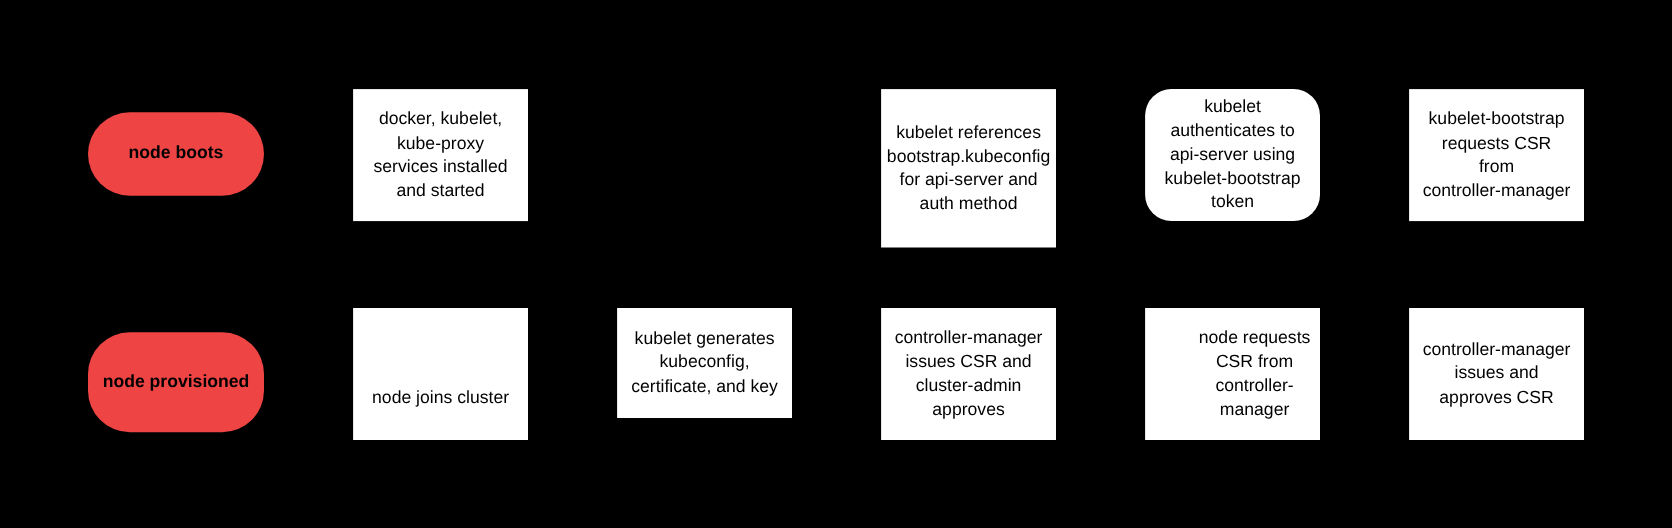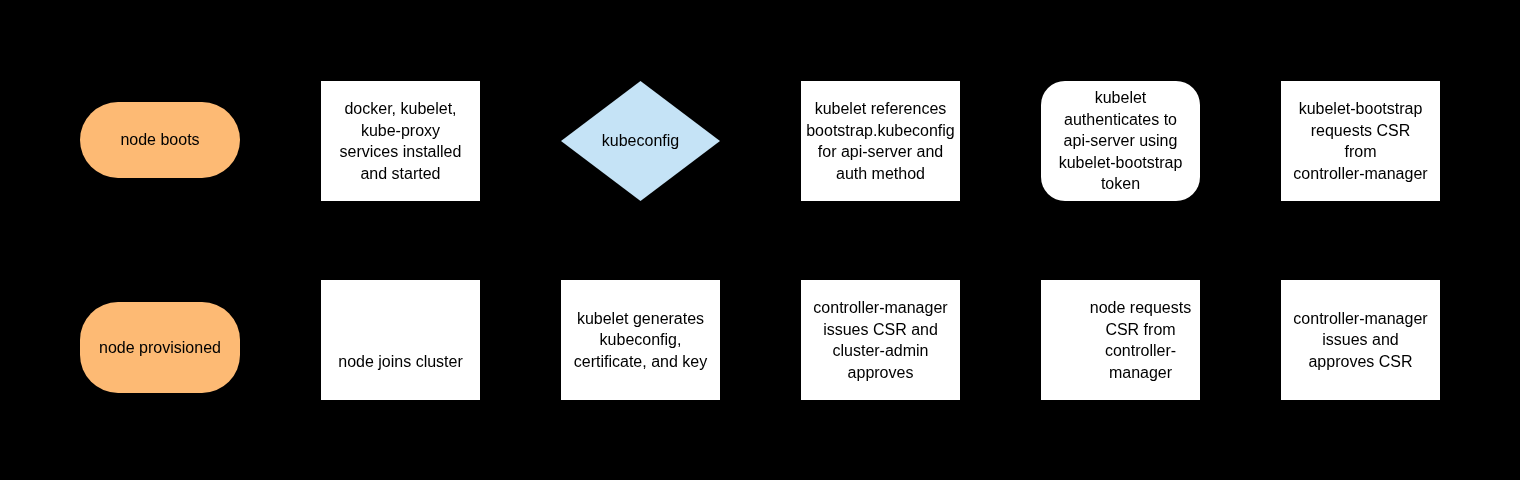--- a/index.html
+++ b/index.html
@@ -32,22 +32,23 @@
     font-size: 16px;
     line-height: 21.5px;
     white-space: pre-line;
   }
 
   .node-process {
     background: #ffffff;
   }
 
   .node-terminator {
-    background: #fdba74;
+    background: #ef4444;
     border-radius: 38px;
+    font-weight: bold;
   }
 
   .node-decision-wrap {
     position: absolute;
     box-sizing: border-box;
     display: flex;
     align-items: center;
     justify-content: center;
   }
   .node-decision-shape {
@@ -73,40 +74,36 @@
 </style>
 </head>
 <body>
 
 <div id="canvas" style="background: rgb(0, 0, 0);">
     <div class="node node-terminator" style="left: 80px; top: 102px; width: 160px; height: 76px;"><span style="white-space: pre-line; display: block;">node boots</span></div>
     <div class="node node-process" style="left: 321px; top: 81px; width: 159px; height: 120px; text-align: center;"><span style="white-space: pre-line; display: block;">docker, kubelet,
 kube-proxy
 services installed
 and started</span></div>
-    <div class="node-decision-wrap" style="left: 561px; top: 81px; width: 159px; height: 120px;">
-      <div class="node-decision-shape"></div>
-      <div class="node-decision-label">kubeconfig</div>
-    </div>
-    <div class="node node-process overflow-text" style="left: 801px; top: 81px; width: 159px; height: 120px;"><span style="white-space: pre; display: block;">kubelet references
+    <div class="node node-process overflow-text" style="left: 801px; top: 81px; width: 159px; height: 144px;"><span style="white-space: pre; display: block;">kubelet references
 bootstrap.kubeconfig
 for api-server and
 auth method</span></div>
     <div class="node node-process" style="left: 1041px; top: 81px; width: 159px; height: 120px; border-radius: 24px;"><span style="white-space: pre-line; display: block;">kubelet
 authenticates to
 api-server using
 kubelet-bootstrap
 token</span></div>
     <div class="node node-process" style="left: 1281px; top: 81px; width: 159px; height: 120px;"><span style="white-space: pre-line; display: block;">kubelet-bootstrap
 requests CSR
 from
 controller-manager</span></div>
     <div class="node node-terminator overflow-text" style="left: 80px; top: 302px; width: 160px; height: 91px;"><span style="white-space: pre; display: block;">node provisioned</span></div>
     <div class="node node-process" style="left: 321px; top: 280px; width: 159px; height: 120px;"><span style="white-space: pre-line; display: block; margin-top: 44px;">node joins cluster</span></div>
-    <div class="node node-process" style="left: 561px; top: 280px; width: 159px; height: 120px; align-items: center;"><span style="white-space: pre-line; display: block;">kubelet generates
+    <div class="node node-process" style="left: 561px; top: 280px; width: 159px; height: 100px; align-items: center;"><span style="white-space: pre-line; display: block;">kubelet generates
 kubeconfig,
 certificate, and key</span></div>
     <div class="node node-process" style="left: 801px; top: 280px; width: 159px; height: 120px;"><span style="white-space: pre-line; display: block;">controller-manager
 issues CSR and
 cluster-admin
 approves</span></div>
     <div class="node node-process" style="left: 1041px; top: 280px; width: 159px; height: 120px;"><span style="white-space: pre-line; display: block; margin-left: 40px;">node requests
 CSR from
 controller-manager</span></div>
     <div class="node node-process" style="left: 1281px; top: 280px; width: 159px; height: 120px;"><span style="white-space: pre-line; display: block;">controller-manager

